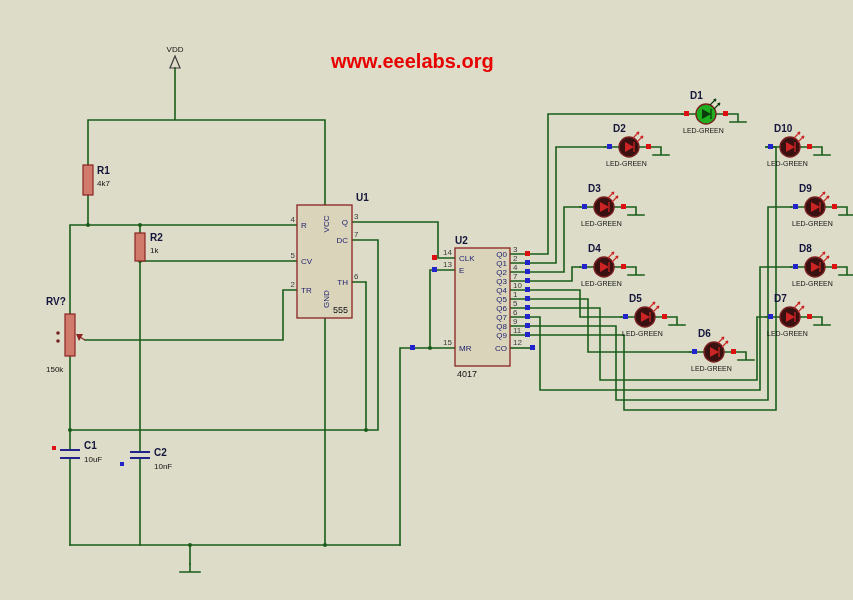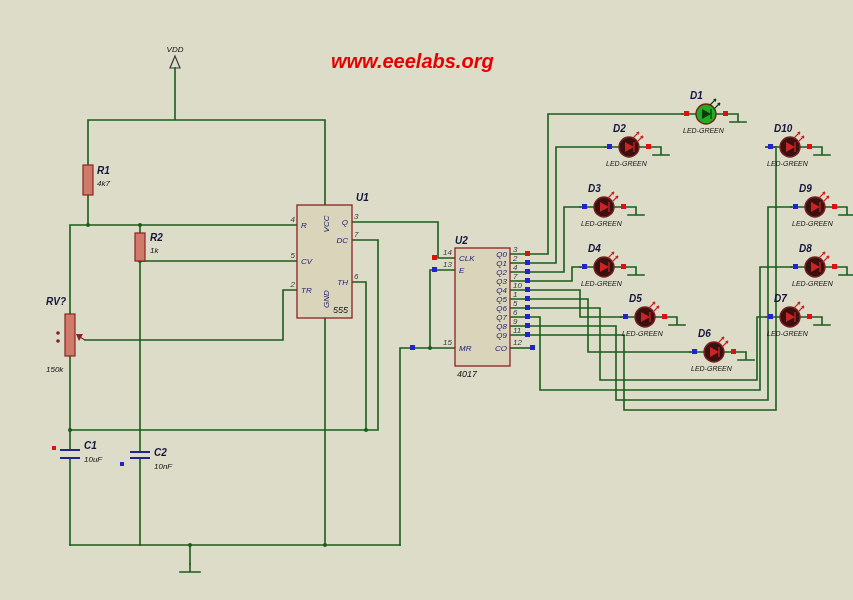--- a/index.html
+++ b/index.html
@@ -1,17 +1,17 @@
 <!DOCTYPE html>
 <html><head>
 <meta charset="utf-8">
 <style>
   html,body{margin:0;padding:0;background:#dcdcc8;}
   .stage{position:relative;width:853px;height:600px;background:#dcdcc8;overflow:hidden;
-         font-family:"Liberation Sans",sans-serif;font-style:italic;}
+         font-family:"Liberation Sans",sans-serif;}
   svg{position:absolute;left:0;top:0;}
   svg text{font-family:"Liberation Sans",sans-serif;}
   .wire{stroke:#1a5e1a;stroke-width:1.6;fill:none;stroke-linecap:square;}
   .dot{fill:#1a5e1a;}
   .chip{fill:#d9d4ba;stroke:#8b2323;stroke-width:1.3;}
   .res{fill:#cf7a6a;stroke:#8b2323;stroke-width:1.2;}
   .plate{stroke:#23238c;stroke-width:2.2;fill:none;}
   .t-ref{font-size:10px;font-weight:bold;fill:#14143c;}
   .t-val{font-size:8px;fill:#111;}
   .t-part{font-size:9px;fill:#111;}

